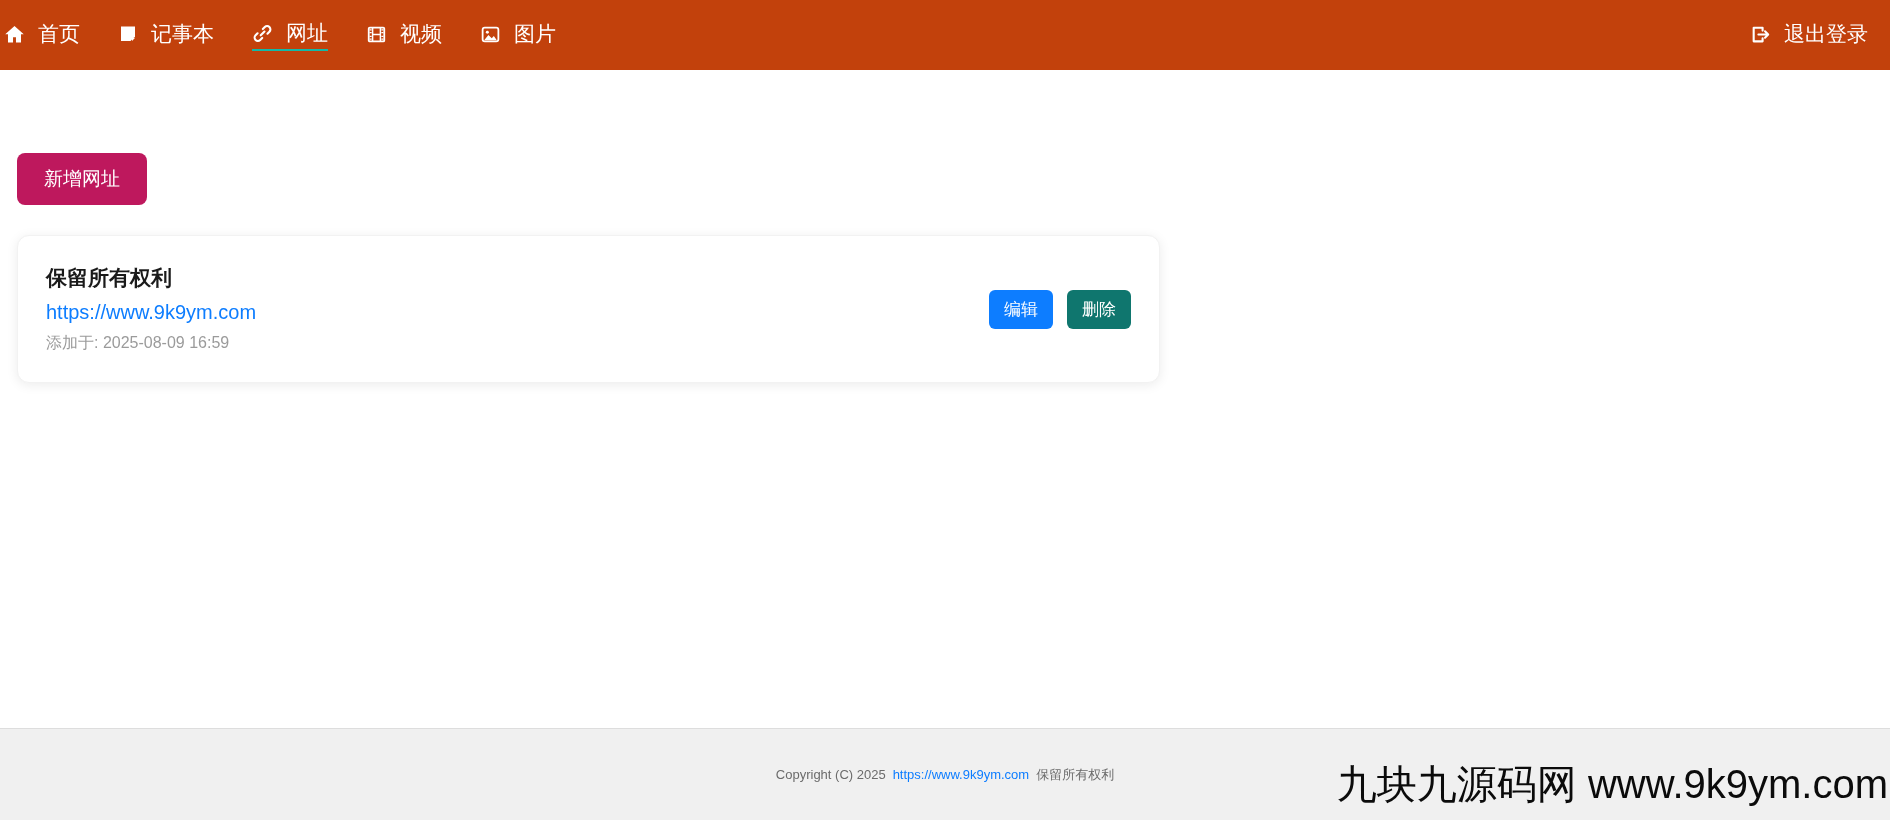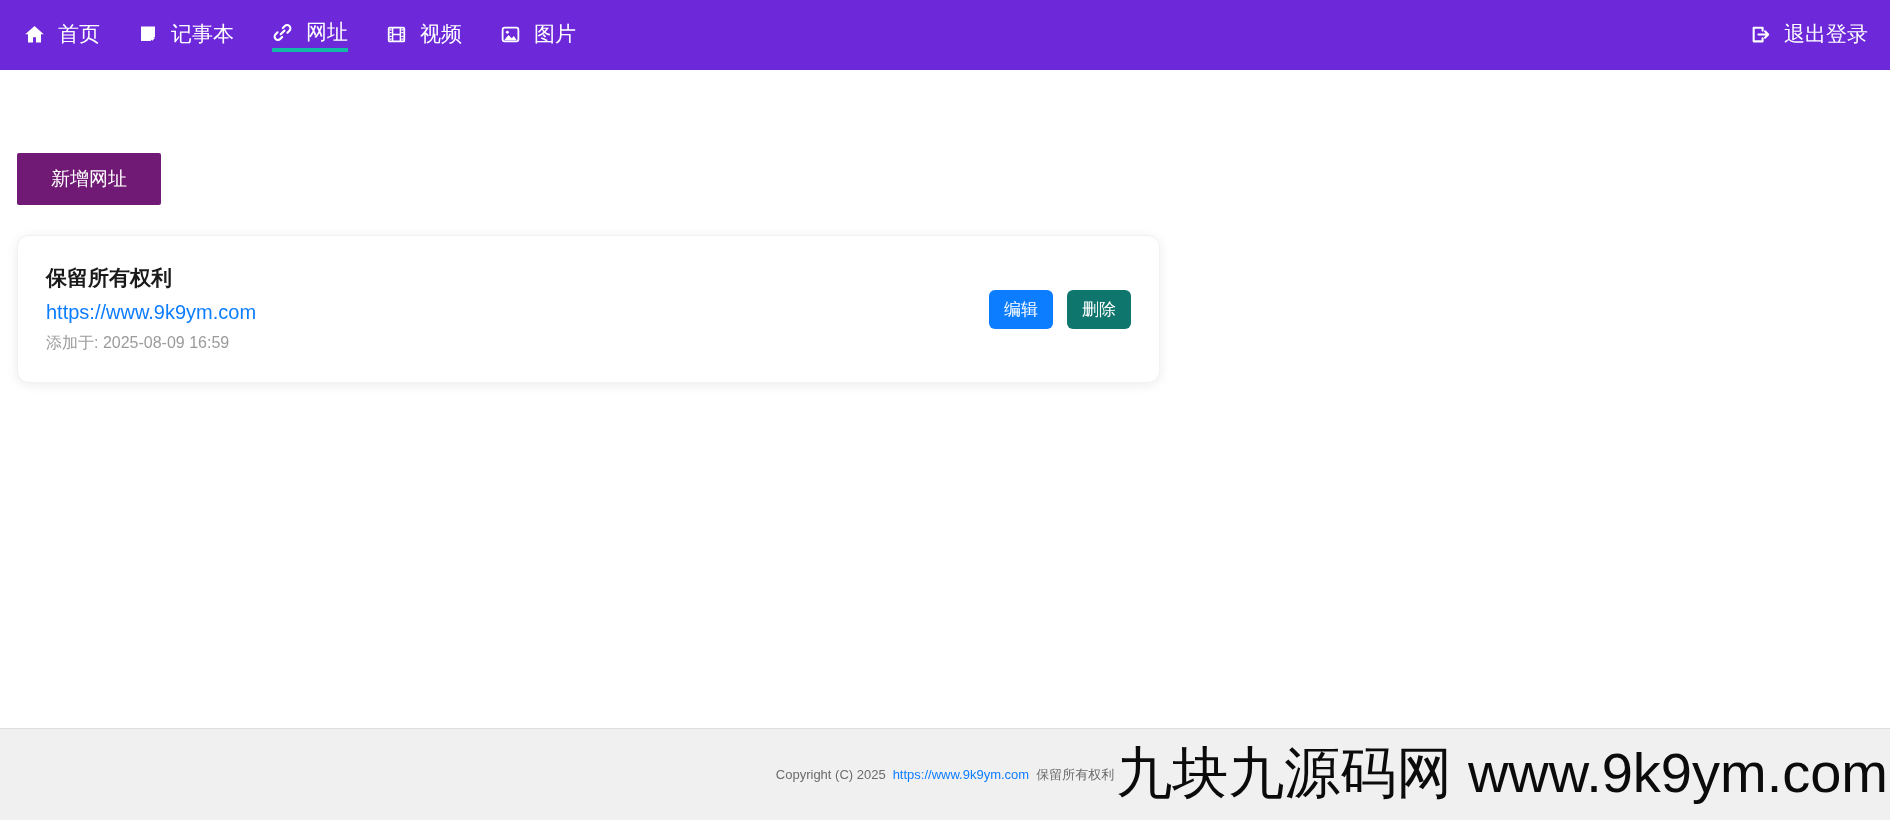--- a/index.html
+++ b/index.html
@@ -7,62 +7,62 @@
   body {
     position: relative;
     background: #ffffff;
     font-family: "Liberation Sans", "DejaVu Sans", sans-serif;
     overflow: hidden;
   }
 
   
   .navbar {
     height: 70px;
-    background: #6d28d9;
+    background: #c2410c;
     display: flex;
     align-items: center;
     justify-content: space-between;
-    padding: 0 22px 0 24px;
+    padding: 0 22px 0 4px;
   }
   .nav-left { display: flex; align-items: center; }
   .nav-item {
     display: inline-flex;
     align-items: center;
     gap: 13px;
     color: #ffffff;
     font-size: 21px;
     text-decoration: none;
     margin-right: 38px;
     cursor: pointer;
     padding-bottom: 2px;
   }
-  .nav-item.active { border-bottom: 4px solid #14b8a6; }
+  .nav-item.active { border-bottom: 2px solid #14b8a6; }
   .nav-item .icon { display: inline-flex; align-items: center; }
   .nav-logout { margin-right: 0; }
 
   
   .main { padding: 48px 20px 0 17px; }
   .page-title {
     font-size: 40px;
     font-weight: 700;
     color: #111111;
     letter-spacing: 1px;
   }
   .btn {
     border: none;
     cursor: pointer;
     color: #ffffff;
     font-family: inherit;
   }
   .btn-add {
     margin-top: 35px;
-    background: #701a75;
+    background: #be185d;
     font-size: 19px;
-    padding: 13px 34px;
-    border-radius: 2px;
+    padding: 13px 27px;
+    border-radius: 8px;
   }
   .card {
     margin-top: 30px;
     width: 1143px;
     background: #ffffff;
     border: 1px solid #f2f2f2;
     border-radius: 12px;
     box-shadow: 0 2px 12px rgba(0,0,0,0.08);
     padding: 28px 28px;
     display: flex;
@@ -93,21 +93,21 @@
     font-size: 13px;
     color: #6b6b6b;
   }
   .footer a { color: #0d7dff; text-decoration: none; cursor: pointer; }
 
   
   .watermark {
     position: absolute;
     right: 2px;
     bottom: 8px;
-    font-size: 56px;
+    font-size: 40px;
     color: #0b0b0b;
     white-space: nowrap;
     z-index: 10;
   }
 </style>
 </head>
 <body>
 
 <nav class="navbar">
   <div class="nav-left">

